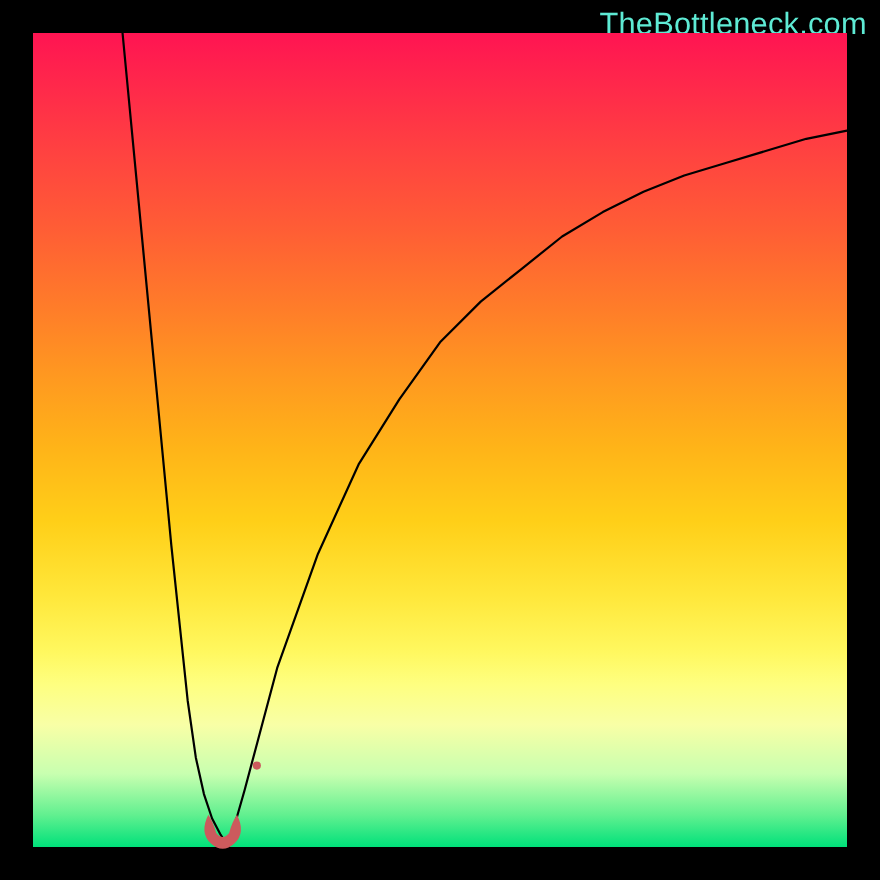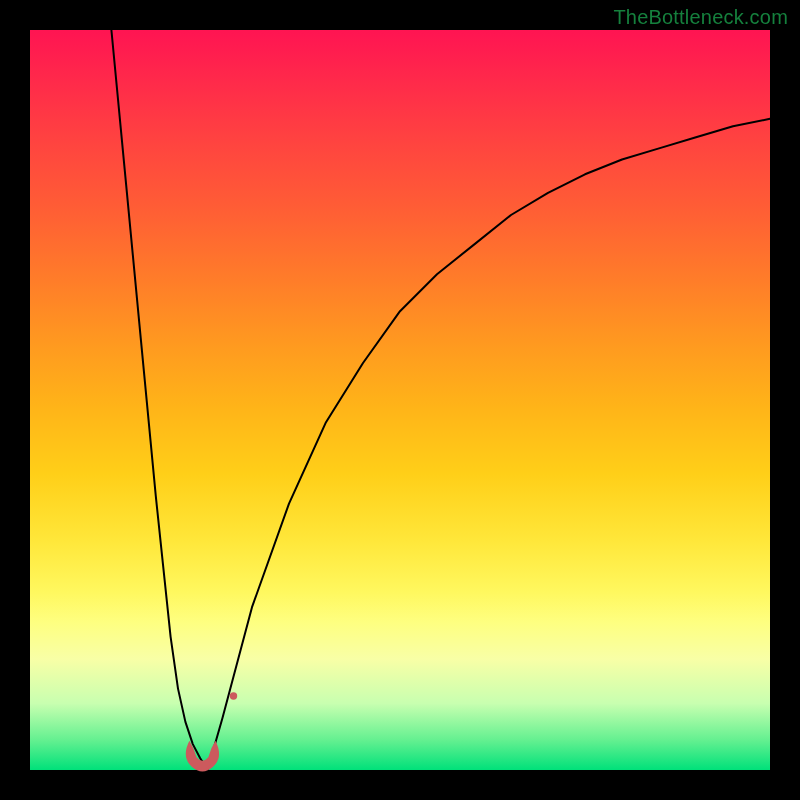--- a/index.html
+++ b/index.html
@@ -41,22 +41,22 @@
       #f8ffa6 85%,
       #c8ffb0 91%,
       #63f090 96%,
       #00e17a 100%
     );
   }
   .watermark {
     position: absolute;
     top: 6px;
     right: 12px;
-    color: #15803d;
-    font-size: 20px;
+    color: #5eead4;
+    font-size: 28px;
     letter-spacing: 0.2px;
     user-select: none;
   }
   svg.curves {
     position: absolute;
     top: 0;
     left: 0;
     width: 740px;
     height: 740px;
     overflow: visible;

